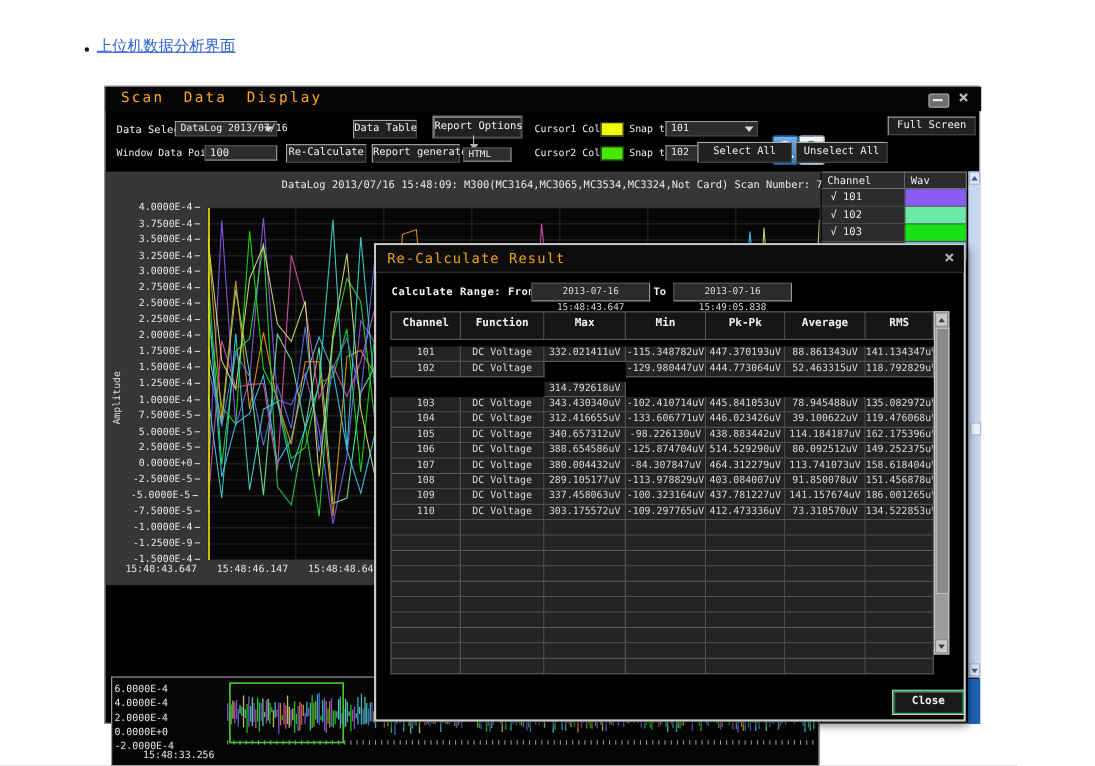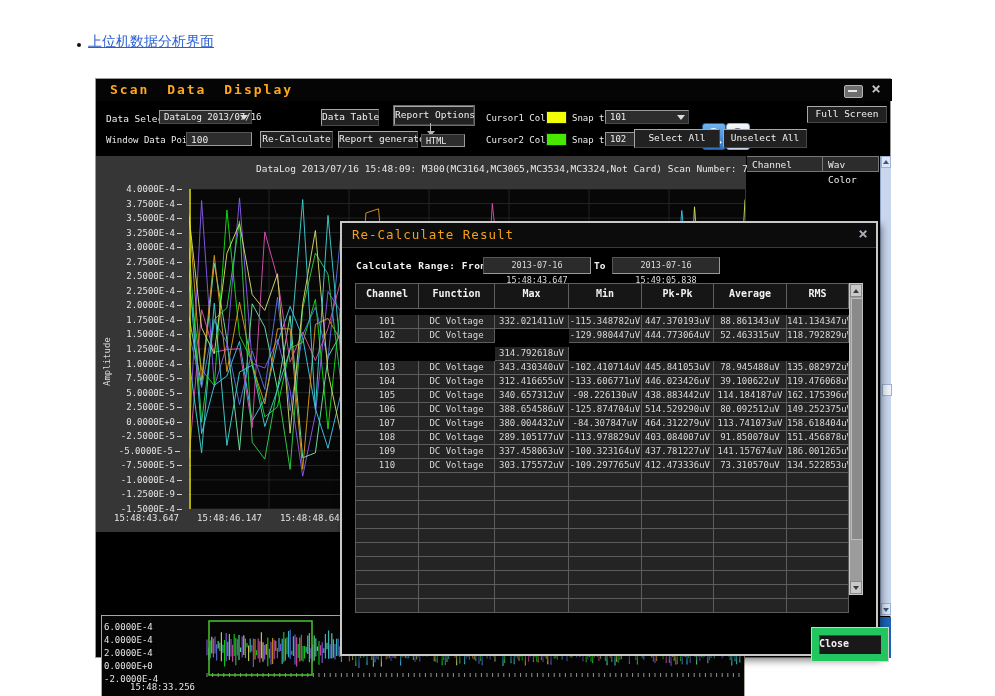--- a/index.html
+++ b/index.html
@@ -6,21 +6,21 @@
   #stage{position:relative;width:995px;height:696px;background:#ffffff;overflow:hidden;
          font-family:"DejaVu Sans Mono","Liberation Mono",monospace;}
   .abs{position:absolute;}
   
   #bullet{left:77px;top:43px;width:4px;height:4px;background:#111;border-radius:50%;}
   #top-link{left:88px;top:33px;font-family:"DejaVu Sans","Liberation Sans",sans-serif;
             font-size:14px;color:#2a5fd0;text-decoration:underline;cursor:pointer;}
   
   #win{left:95px;top:78px;width:796px;height:580px;background:#000;border:1px solid #9a9a9a;box-sizing:border-box;}
   #titlebar{left:0;top:0;width:796px;height:22px;background:#050505;}
-  #win-title{left:14px;top:3px;font-size:13px;font-weight:bold;color:#ffa81e;letter-spacing:2px;word-spacing:8px;}
+  #win-title{left:14px;top:3px;font-size:13px;font-weight:normal;color:#ffa81e;letter-spacing:2px;word-spacing:8px;}
   #btn-min{left:748px;top:6px;width:17px;height:11px;background:#6e6e6e;border:1px solid #b5b5b5;border-radius:2px;}
   #btn-min .bar{position:absolute;left:3px;top:4px;width:9px;height:2px;background:#e8e8e8;}
   #btn-close{left:770px;top:1px;width:20px;height:18px;color:#c2c2c2;font-size:16px;font-weight:bold;text-align:center;line-height:18px;}
   
   .lbl{color:#ececec;font-size:9.5px;white-space:nowrap;}
   .tbtn{background:#212121;border:1px solid;border-color:#a8a8a8 #474747 #474747 #a8a8a8;
         color:#f0f0f0;font-size:9.5px;text-align:center;white-space:nowrap;cursor:pointer;}
   .tsel{background:#2d2d2d;border:1px solid;border-color:#999 #4a4a4a #4a4a4a #999;color:#efefef;
         font-size:9px;padding:1px 14px 0 4px;white-space:nowrap;cursor:pointer;}
   .tinput{background:#2d2d2d;border:1px solid;border-color:#555 #9a9a9a #9a9a9a #555;color:#efefef;
@@ -78,23 +78,23 @@
   .t-hcell:first-child{border-left:1px solid #606060;}
   .t-cell{background:#242424;border:1px solid #5c5c5c;border-left:none;border-top:none;color:#d8d8d8;font-size:9px;
           text-align:center;height:14px;line-height:13px;box-sizing:border-box;overflow:hidden;}
   .t-cell:first-child{border-left:1px solid #5c5c5c;}
   #dlg-gap{height:6px;background:#000;}
   #dlg-vscroll{left:507px;top:60px;width:14px;height:312px;background:#9c9c9c;border:1px solid #c8c8c8;box-sizing:border-box;}
   .gsb-btn{position:absolute;left:0;width:12px;height:13px;background:#c9c9c9;border:1px solid #888;box-sizing:border-box;}
   .gsb-tri-up{position:absolute;left:2px;top:4px;width:0;height:0;border-left:3px solid transparent;border-right:3px solid transparent;border-bottom:4px solid #3a3a3a;}
   .gsb-tri-dn{position:absolute;left:2px;top:4px;width:0;height:0;border-left:3px solid transparent;border-right:3px solid transparent;border-top:4px solid #3a3a3a;}
   #dlg-thumb{position:absolute;left:1px;top:14px;width:10px;height:240px;background:#8a8a8a;border:1px solid #bdbdbd;}
-  #dlg-close-btn{left:470px;top:405px;width:62px;height:19px;background:#191919;border:7px solid #22c55e;
+  #dlg-close-btn{left:470px;top:405px;width:62px;height:19px;background:#191919;border:1px solid #22c55e;
                  box-shadow:0 0 0 1px #d0d0d0, inset 1px 1px 0 #4a4a4a;color:#f0f0f0;font-size:10px;
-                 font-weight:bold;line-height:18px;cursor:pointer;}
+                 font-weight:bold;text-align:center;line-height:18px;cursor:pointer;}
   #arrow-down-glyph{left:334px;top:44px;width:1px;height:8px;background:#b5b5b5;}
   #arrow-down-head{left:331px;top:52px;width:0;height:0;border-left:4px solid transparent;border-right:4px solid transparent;border-top:5px solid #b5b5b5;}
 </style>
 </head>
 <body>
 
 <div id="stage">
   <div class="abs" id="bullet"></div>
   <a class="abs" id="top-link">上位机数据分析界面</a>
 
@@ -669,20 +669,38 @@
           </svg>
         <span class="abs" id="ov-xlabel">15:48:33.256</span>
       </div>
     </div>
 
     <div class="abs" id="chan-panel">
       <div style="display:flex;">
         <div class="ch-head" style="width:76px;">Channel</div>
         <div class="ch-head" style="width:56px;border-left:none;">Wav Color</div>
       </div>
+      <div id="chan-rows">
+          <div style="display: flex;">
+            <div class="ch-cell" style="width: 76px;">√ 101</div>
+            <div class="ch-cell" style="width: 56px; background: rgb(138, 92, 242);"></div>
+          </div>
+          <div style="display: flex;">
+            <div class="ch-cell" style="width: 76px;">√ 102</div>
+            <div class="ch-cell" style="width: 56px; background: rgb(108, 233, 166);"></div>
+          </div>
+          <div style="display: flex;">
+            <div class="ch-cell" style="width: 76px;">√ 103</div>
+            <div class="ch-cell" style="width: 56px; background: rgb(22, 226, 22);"></div>
+          </div>
+          <div style="display: flex;">
+            <div class="ch-cell" style="width: 76px;">√ 104</div>
+            <div class="ch-cell" style="width: 56px; background: rgb(62, 201, 242);"></div>
+          </div>
+        </div>
     </div>
 
     <div class="abs" id="win-scroll">
       <div class="sb-btn" style="top:0;">
           <span class="sb-tri-up"></span>
         </div>
       <div id="win-scroll-thumb"></div>
       <div class="sb-btn" style="top:447px;">
           <span class="sb-tri-dn"></span>
         </div>

